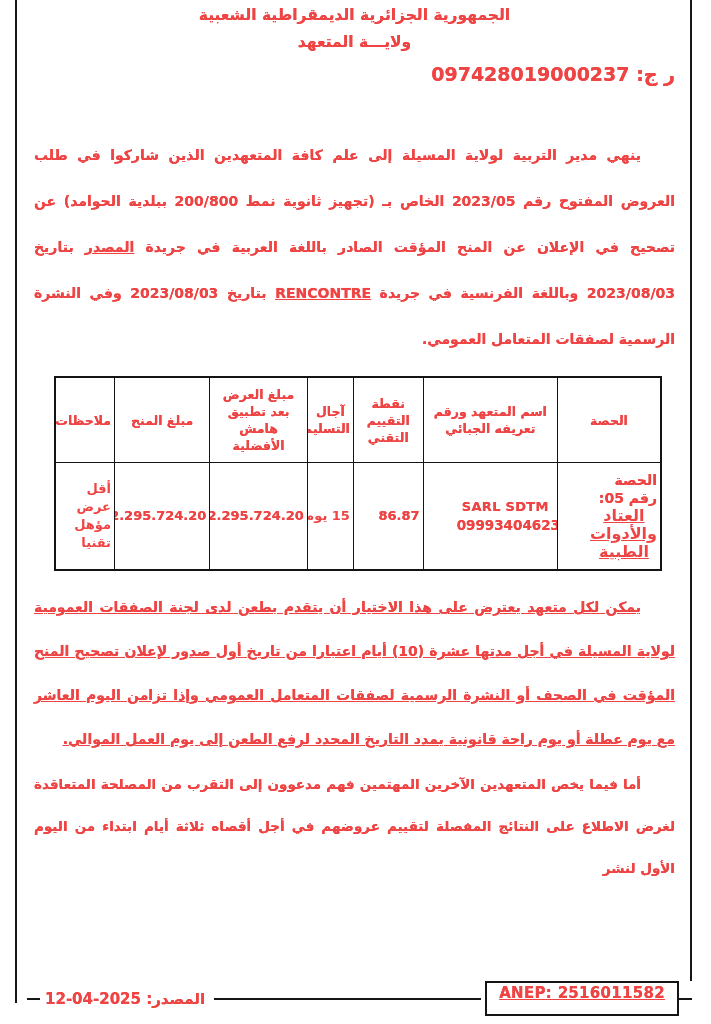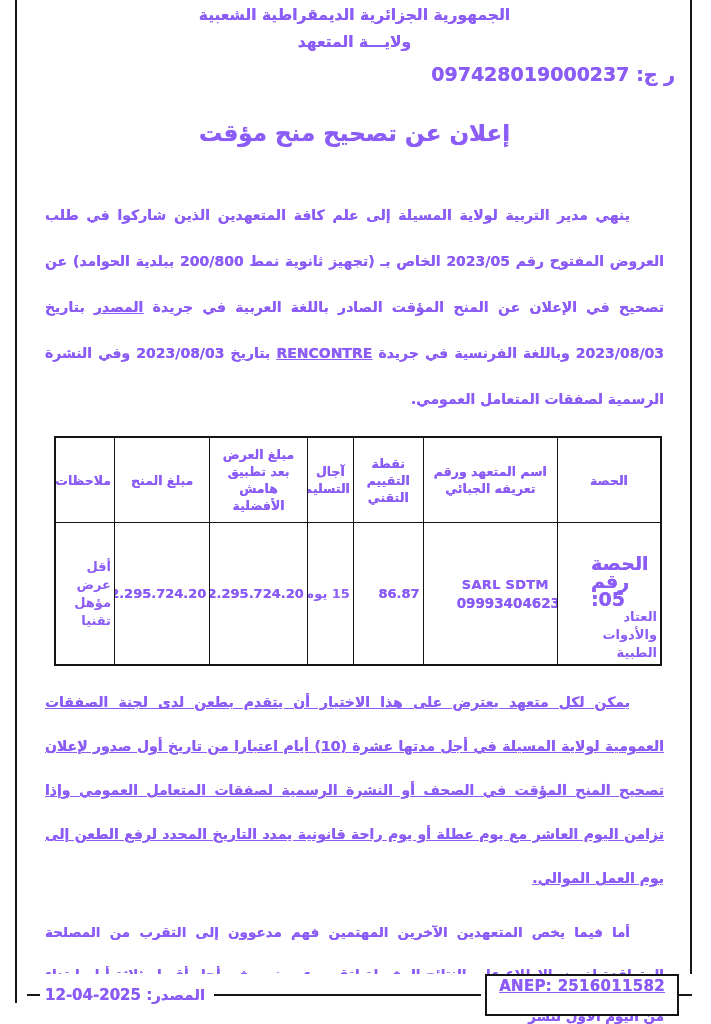--- a/index.html
+++ b/index.html
@@ -1,40 +1,40 @@
 <!DOCTYPE html>
 <html lang="ar"><head>
 <meta charset="utf-8">
 <style>
   html,body{margin:0;padding:0;background:#ffffff;}
   .page{
     position:relative;
     width:711px;height:1024px;
     background:#fff;
-    color:#8b5cf6;
+    color:#ef4444;
     font-family:"DejaVu Sans",sans-serif;
     font-weight:700;
     overflow:hidden;
   }
   .border-left{position:absolute;left:15px;top:0;width:2px;height:1003px;background:#161616;}
   .border-right{position:absolute;right:19px;top:0;width:2px;height:1003px;background:#161616;}
   .content{position:absolute;left:34px;right:36px;top:0;}
   
   .org-header{text-align:center;padding-top:2px;}
   .hdr-line{font-size:15.5px;line-height:27px;text-shadow:0 0 .5px currentColor;}
   .hdr-reg{font-size:19px;line-height:31px;margin-top:3px;text-shadow:0 0 .6px currentColor;text-align:right;}
   
   .doc-title{
     text-align:center;font-size:23px;line-height:34px;margin-top:26px;
     text-shadow:0 0 .7px currentColor;
   }
   
   .para{
     direction:rtl;text-align:justify;
-    font-size:14px;line-height:46px;margin:11px;
+    font-size:14px;line-height:46px;margin:0;
     text-shadow:0 0 .3px currentColor;
   }
   .indent{text-indent:34px;}
   .p1{margin-top:42px;}
   .p2{margin-top:4px;}
   .p3{margin-top:14px;line-height:44px;text-decoration:underline;}
   .p4{margin-top:2px;line-height:42px;font-size:13.5px;}
   .u{text-decoration:underline;text-shadow:0 0 .7px currentColor;}
   
   .tbl-wrap{margin-top:14px;direction:rtl;}
@@ -43,60 +43,59 @@
     margin-right:13px;border:2px solid #141414;
   }
   table.results th,table.results td{
     border:1.6px solid #141414;text-align:center;vertical-align:middle;
     padding:2px 3px;overflow:hidden;
   }
   table.results th{height:80px;font-size:12.5px;line-height:17px;text-shadow:0 0 .5px currentColor;}
   table.results td{height:102px;font-size:13px;line-height:18px;padding-left:33px;}
   .col-lot{width:101px;}.col-name{width:131px;}.col-score{width:68px;}
   .col-delay{width:45px;}.col-offer{width:95px;}.col-award{width:93px;}.col-notes{width:58px;}
-  .lot-title{display:block;text-align:left;font-size:19px;text-shadow:0 0 .4px currentColor;margin-top:29px;}
-  .lot-desc{display:block;text-align:right;font-size:13px;}
+  .lot-title{display:block;text-align:right;font-size:14px;text-shadow:0 0 .4px currentColor;}
+  .lot-desc{display:block;text-align:center;font-size:16px;text-decoration:underline;}
   .contractor-name{display:block;font-size:13px;letter-spacing:.3px;text-shadow:0 0 .5px currentColor;}
   .contractor-id{display:block;font-size:13.5px;text-shadow:0 0 .5px currentColor;}
   .amount{font-size:13.5px;text-shadow:0 0 .5px currentColor;white-space:nowrap;}
   .score{font-size:14px;text-shadow:0 0 .5px currentColor;}
   .delay-cell{direction:rtl;font-size:13px;white-space:nowrap;}
   .notes-cell{font-size:12px;line-height:17px;}
   
   .footer{
     position:absolute;left:27px;right:19px;bottom:8px;
     display:flex;align-items:center;direction:ltr;background:#fff;
   }
   .rule{height:0;border-top:2px solid #161616;}
   .rule-start{width:13px;}
   .rule-mid{flex:1;margin:0 4px;}
   .rule-end{width:13px;}
   .source-date{direction:rtl;font-size:15px;padding:0 5px;white-space:nowrap;text-shadow:0 0 .5px currentColor;}
   .anep-box{
-    border:2.5px solid #141414;padding:1px 12px 19px;background:#fff;
+    border:2.5px solid #141414;padding:1px 12px 12px;background:#fff;
     font-size:15px;white-space:nowrap;
   }
   .anep-box .txt{text-decoration:underline;text-shadow:0 0 .6px currentColor;letter-spacing:.3px;}
 </style>
 </head>
 <body>
 
 <div class="page">
   <div class="border-left"></div>
   <div class="border-right"></div>
 
   <div class="content">
 
     <div class="org-header" dir="rtl">
       <div class="hdr-line">الجمهورية الجزائرية الديمقراطية الشعبية</div>
       <div class="hdr-line">ولايـــة المتعهد</div>
       <div class="hdr-reg" dir="rtl">ر ج: 097428019000237</div>
     </div>
 
-    <div class="doc-title" dir="rtl">إعلان عن تصحيح منح مؤقت</div>
 
     <p class="para indent p1"><span>ينهي مدير التربية لولاية المسيلة إلى علم كافة المتعهدين الذين شاركوا في طلب العروض المفتوح رقم 2023/05 الخاص بـ (تجهيز ثانوية نمط 200/800 ببلدية الحوامد) عن تصحيح في الإعلان عن المنح المؤقت الصادر باللغة العربية في جريدة </span><span class="u">المصدر</span><span> بتاريخ 2023/08/03 وباللغة الفرنسية في جريدة </span><span class="u">RENCONTRE</span><span> بتاريخ 2023/08/03 وفي النشرة الرسمية لصفقات المتعامل العمومي.</span></p>
 
 
     <div class="tbl-wrap">
       <table class="results">
         <colgroup>
           <col class="col-lot">
             <col class="col-name">
             <col class="col-score">

